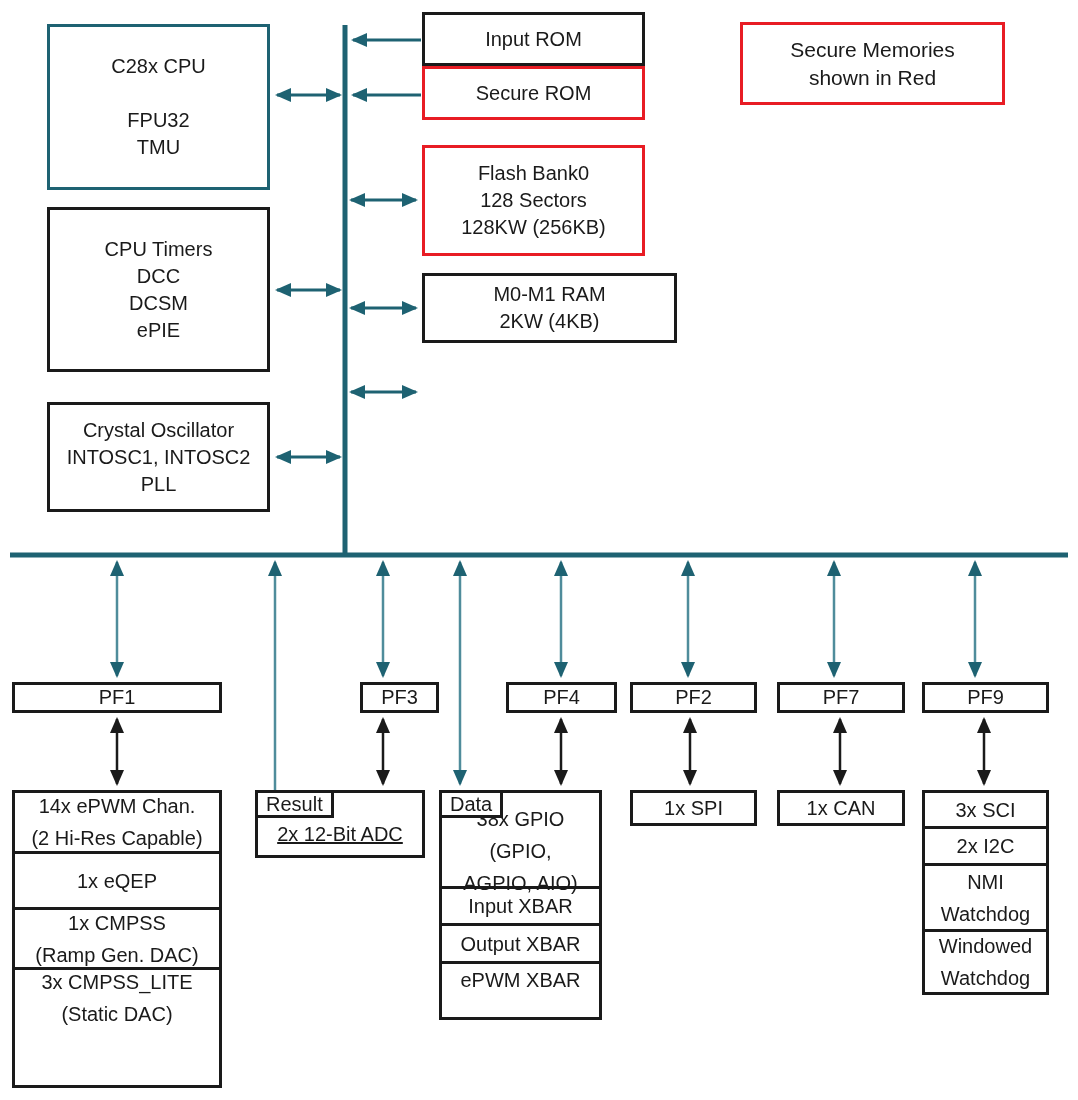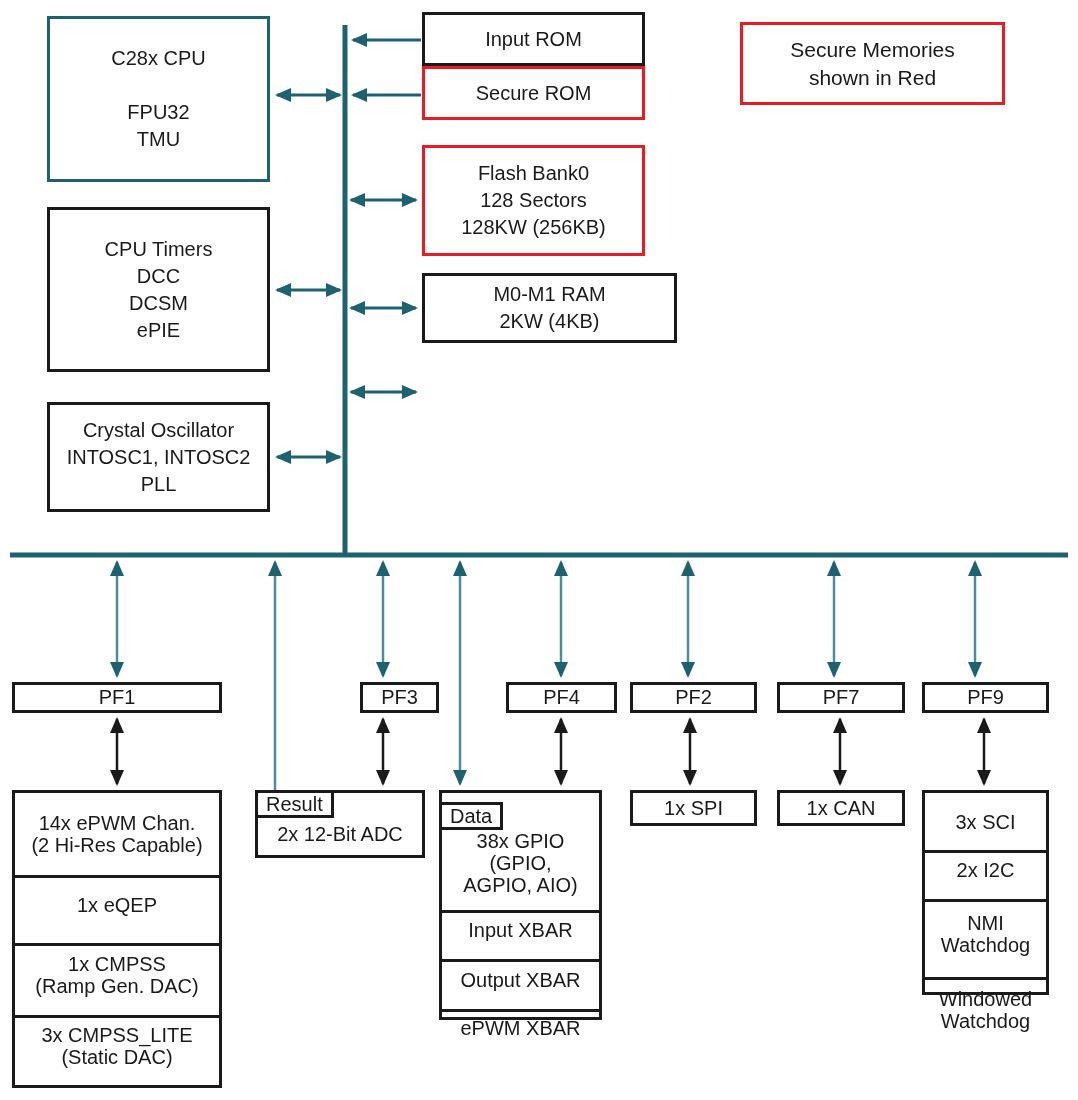--- a/index.html
+++ b/index.html
@@ -36,36 +36,35 @@
   .box.legend{font-size:21px;line-height:28px;}
 
   .stack{
     position:absolute;z-index:2;box-sizing:border-box;background:var(--bg);
     border:3px solid var(--ink);display:flex;flex-direction:column;
   }
   .stack .row{
     box-sizing:border-box;flex:none;
     display:flex;align-items:center;justify-content:center;
     text-align:center;white-space:pre-line;
-    font-size:20px;line-height:22px;
+    font-size:20px;line-height:32px;
     border-top:3px solid var(--ink);
-    margin-top:12px;
   }
   .stack .row:first-child{border-top:none;}
 
   .tab{
     position:absolute;top:-3px;left:-3px;z-index:3;box-sizing:border-box;
     height:28px;padding:0 8px;background:var(--bg);
     border:3px solid var(--ink);
     display:flex;align-items:center;justify-content:center;
     font-size:20px;
   }
   .adc-label{
     flex:1;display:flex;align-items:center;justify-content:center;
-    padding-top:20px;white-space:pre-line;text-align:center;
+    padding-top:20px;white-space:pre-line;text-align:center;text-decoration:underline;
   }
   .row.with-tab{position:relative;}
   .gpio-label{display:block;padding-top:22px;white-space:pre-line;text-align:center;}
 </style>
 </head>
 <body>
 
 <div class="stage">
 
   <svg class="wires" width="1078" height="1100" viewBox="0 0 1078 1100">
@@ -101,21 +100,21 @@
     <line class="pf-arrow" x1="460" y1="562" x2="460" y2="784" marker-start="url(#arr-teal)" marker-end="url(#arr-teal)"></line>
 
     <line class="blk-arrow" x1="117" y1="719" x2="117" y2="784" marker-start="url(#arr-black)" marker-end="url(#arr-black)"></line>
     <line class="blk-arrow" x1="383" y1="719" x2="383" y2="784" marker-start="url(#arr-black)" marker-end="url(#arr-black)"></line>
     <line class="blk-arrow" x1="561" y1="719" x2="561" y2="784" marker-start="url(#arr-black)" marker-end="url(#arr-black)"></line>
     <line class="blk-arrow" x1="690" y1="719" x2="690" y2="784" marker-start="url(#arr-black)" marker-end="url(#arr-black)"></line>
     <line class="blk-arrow" x1="840" y1="719" x2="840" y2="784" marker-start="url(#arr-black)" marker-end="url(#arr-black)"></line>
     <line class="blk-arrow" x1="984" y1="719" x2="984" y2="784" marker-start="url(#arr-black)" marker-end="url(#arr-black)"></line>
   </svg>
 
-  <div class="box teal" style="left:47px;top:16px;width:223px;height:166px">C28x CPU
+  <div class="box teal" style="left:47px;top:24px;width:223px;height:166px">C28x CPU
 
 FPU32
 TMU</div>
   <div class="box" style="left:47px;top:207px;width:223px;height:165px">CPU Timers
 DCC
 DCSM
 ePIE</div>
   <div class="box" style="left:47px;top:402px;width:223px;height:110px">Crystal Oscillator
 INTOSC1, INTOSC2
 PLL</div>

